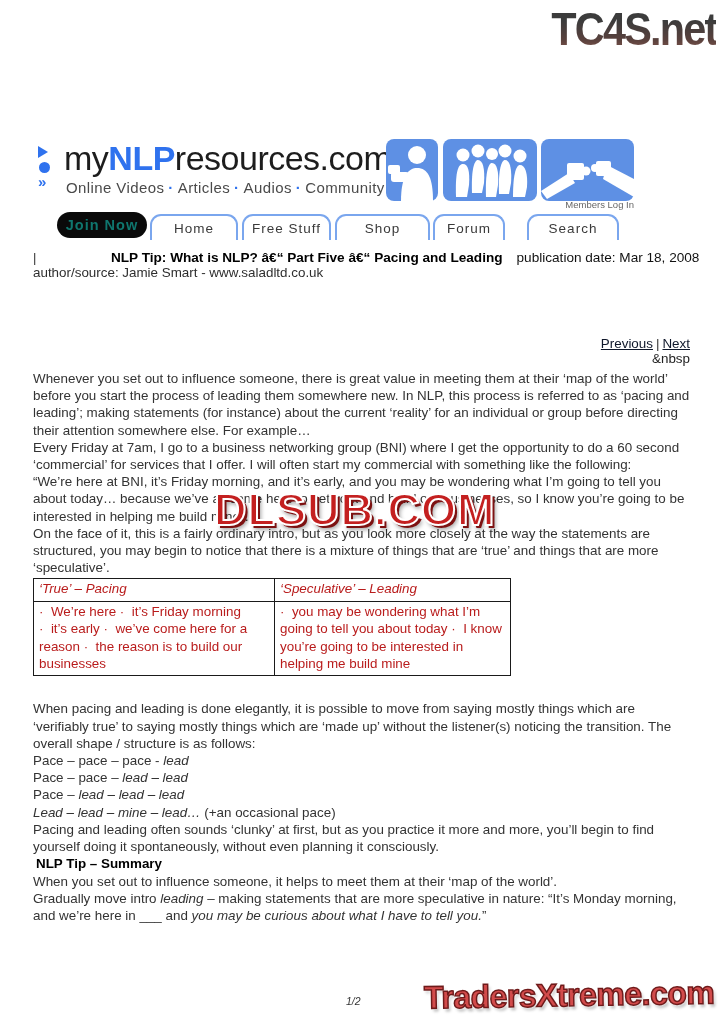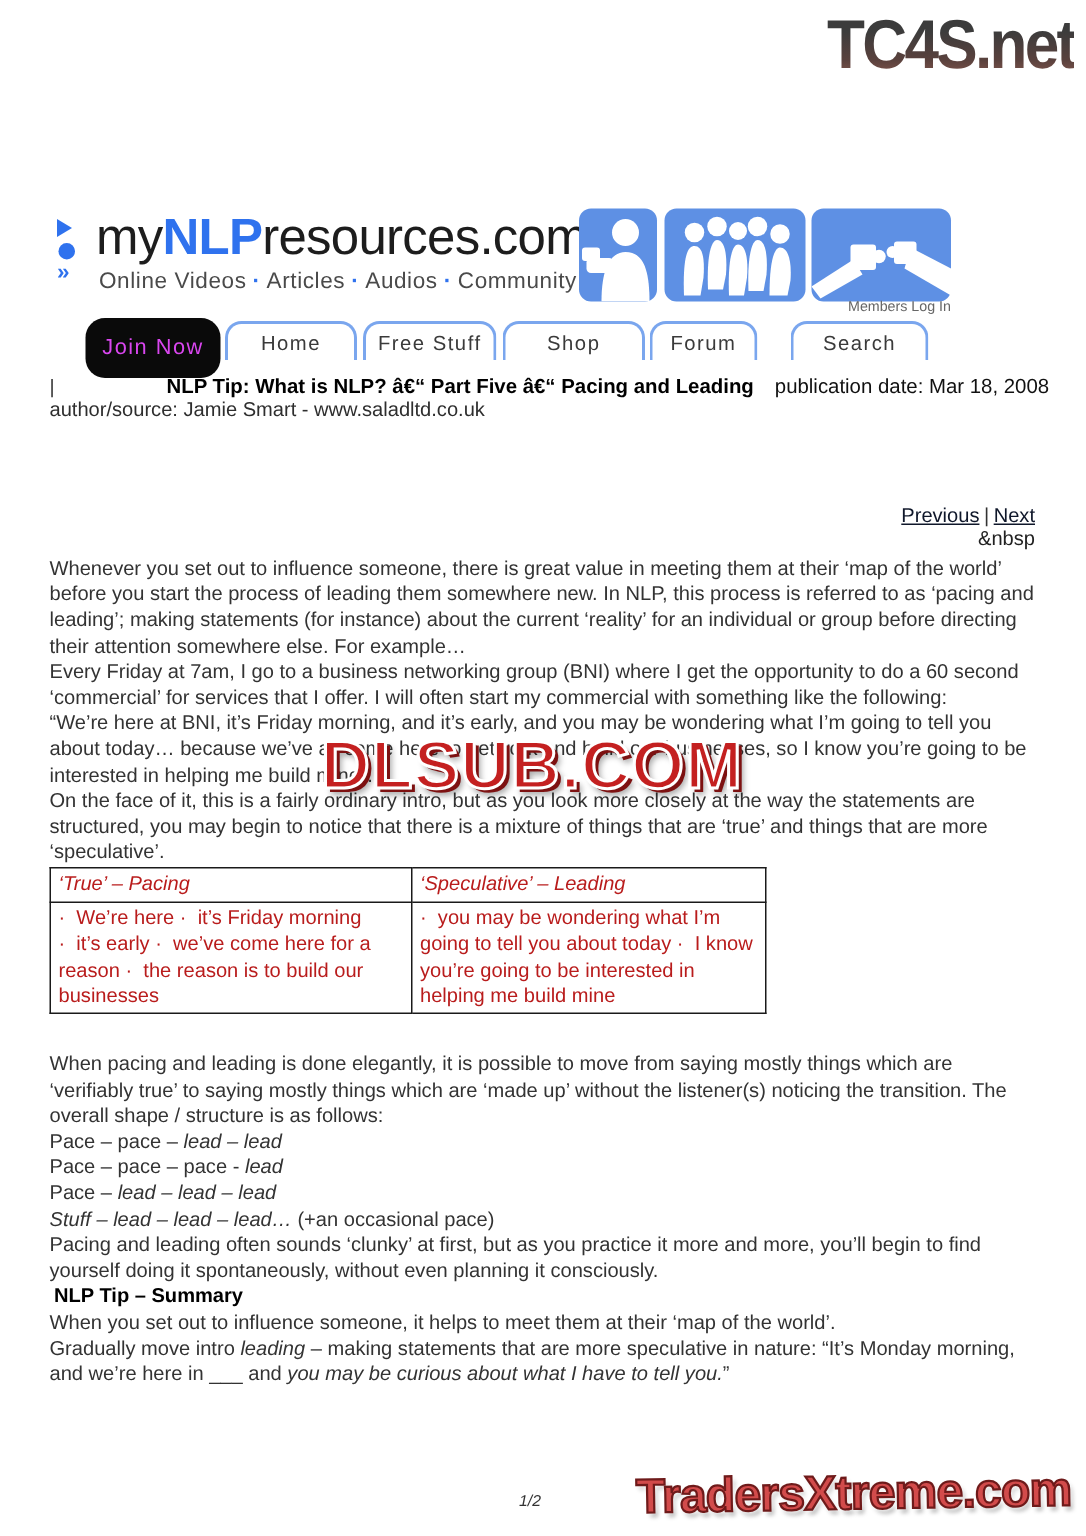--- a/index.html
+++ b/index.html
@@ -37,22 +37,22 @@
   .logo-text{left:64px;top:139px;font-size:34px;letter-spacing:-.5px;color:#1d1d1d;white-space:nowrap;}
   .logo-text .accent{color:#2f72ee;font-weight:bold;}
   .tagline{left:66px;top:179px;font-size:15px;color:#4a4a4a;letter-spacing:.4px;white-space:nowrap;}
   .tagline .dot{color:#2f72ee;font-weight:bold;padding:0 4px;}
   .thumb{background:#5e90e4;border-radius:8px;top:139px;height:62px;}
   .thumb svg{display:block;width:100%;height:100%;}
   .members{top:199px;right:90px;font-size:9.5px;color:#666;}
 
   
   .join{
-    left:57px;top:212px;width:90px;height:40px;background:#0a0a0a;border-radius:13px;
-    color:#d946ef;font-weight:normal;font-size:14.5px;letter-spacing:1px;
+    left:57px;top:212px;width:90px;height:26px;background:#0a0a0a;border-radius:13px;
+    color:#0f766e;font-weight:bold;font-size:14.5px;letter-spacing:1px;
     display:flex;align-items:center;justify-content:center;z-index:5;cursor:pointer;
   }
   .tab{
     top:214px;height:26px;background:#fff;border:2px solid #7aa6ee;border-bottom:none;
     border-radius:11px 11px 0 0;color:#3a3a3a;font-size:13.5px;letter-spacing:1px;
     display:flex;align-items:center;justify-content:center;box-sizing:border-box;cursor:pointer;
   }
   .tab-home{left:150px;width:88px;}
   .tab-free{left:242px;width:89px;}
   .tab-shop{left:335px;width:95px;}
@@ -164,23 +164,23 @@
     <tr>
       <td class="c1">·&nbsp;&nbsp;We’re here ·&nbsp;&nbsp;it’s Friday morning ·&nbsp;&nbsp;it’s early ·&nbsp;&nbsp;we’ve come here for a reason ·&nbsp;&nbsp;the reason is to build our businesses</td>
       <td class="c2">·&nbsp;&nbsp;you may be wondering what I’m going to tell you about today ·&nbsp;&nbsp;I know you’re going to be interested in helping me build mine</td>
     </tr>
   </tbody>
     </table>
 
   <div class="spacer"></div>
 
   <p>When pacing and leading is done elegantly, it is possible to move from saying mostly things which are ‘verifiably true’ to saying mostly things which are ‘made up’ without the listener(s) noticing the transition. The overall shape / structure is as follows:</p>
+  <p><span>Pace – pace – pace - </span><i>lead</i></p>
   <p><span>Pace – pace – </span><i>lead – lead</i></p>
-  <p><span>Pace – pace – pace - </span><i>lead</i></p>
   <p><span>Pace – </span><i>lead – lead – lead</i></p>
-  <p><i>Stuff – lead – lead – lead…</i><span> (+an occasional pace)</span></p>
+  <p><i>Lead – lead – mine – lead…</i><span> (+an occasional pace)</span></p>
   <p>Pacing and leading often sounds ‘clunky’ at first, but as you practice it more and more, you’ll begin to find yourself doing it spontaneously, without even planning it consciously.</p>
   <p class="bold-head">NLP Tip – Summary</p>
   <p>When you set out to influence someone, it helps to meet them at their ‘map of the world’.</p>
   <p><span>Gradually move intro </span><i>leading</i><span> – making statements that are more speculative in nature: “It’s Monday morning, and we’re here in ___ and </span><i>you may be curious about what I have to tell you.</i><span>”</span></p>
 </div>
 
 <div class="abs pagenum">1/2</div>
 
 </body></html>

